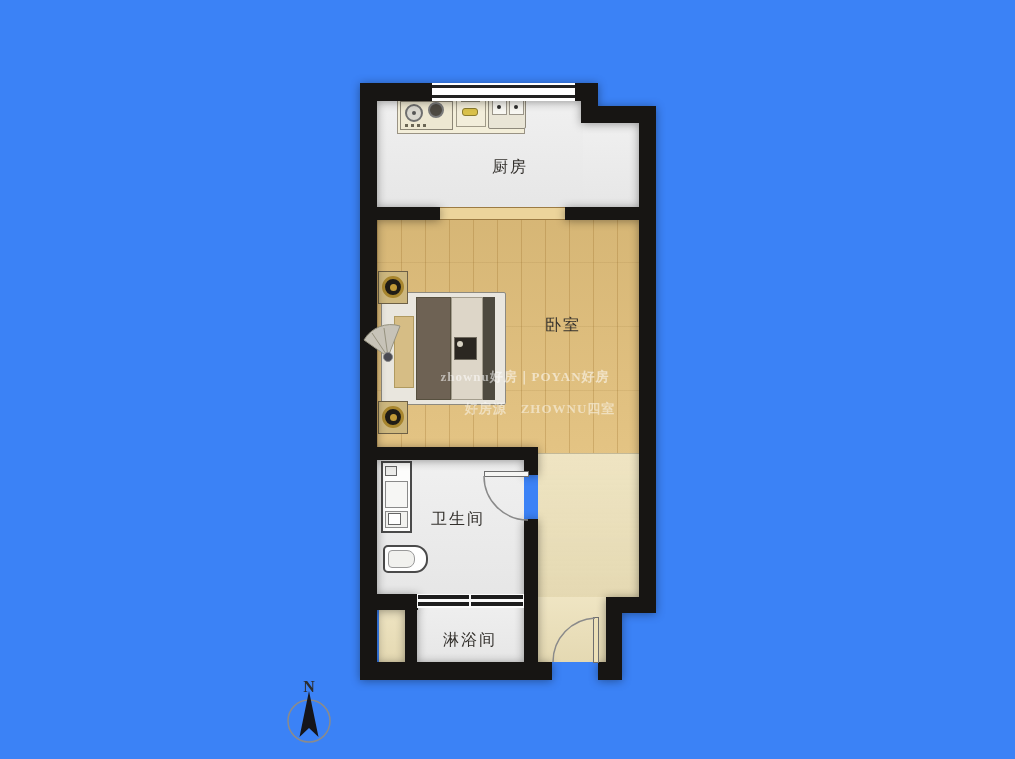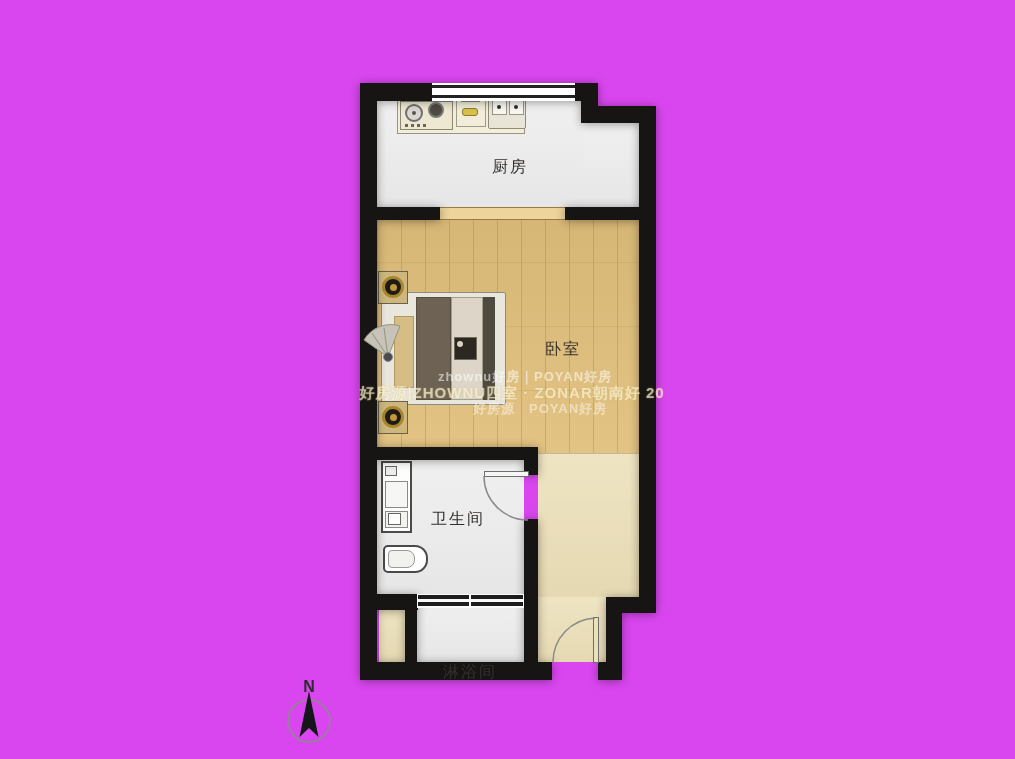--- a/index.html
+++ b/index.html
@@ -1,17 +1,17 @@
 <!DOCTYPE html>
 <html style="--wall: #171513; --tile: #ebebeb; --wood: #e2c07c; --entry: #ece0b8; --counter: #f3eed9; --gold: #a8862e;"><head>
 <meta charset="utf-8">
 <style>
   html,body{margin:0;padding:0;background:#fff;}
-  #stage{position:relative;width:1015px;height:759px;background:#d946ef;overflow:hidden;
-         font-family:Liberation Sans, sans-serif;}
+  #stage{position:relative;width:1015px;height:759px;background:#3b82f6;overflow:hidden;
+         font-family:Liberation Serif, serif;}
   .abs{position:absolute;}
   
   #walls{position:absolute;inset:0;filter:drop-shadow(0 1px 5px rgba(0,0,0,.38));}
   .w{position:absolute;background:var(--wall,#171513);}
   
   .tile{position:absolute;background:linear-gradient(180deg,rgba(255,255,255,.25),rgba(0,0,0,.02)),var(--tile,#ebebeb);}
   .wood{position:absolute;
         background:
           repeating-linear-gradient(0deg, rgba(120,85,25,.10) 0 1px, transparent 1px 64px),
           repeating-linear-gradient(90deg, rgba(150,105,35,.28) 0 1px, transparent 1px 24px),
@@ -126,22 +126,21 @@
       <line x1="388" y1="357" x2="384" y2="328" stroke="#96927f" stroke-width="1"></line>
       <circle cx="388" cy="357" r="4.5" fill="#4a4a52" stroke="#8a8a8a" stroke-width="1"></circle>
     </g>
     <g>
       <circle cx="309" cy="721" r="21" fill="none" stroke="#8b8b8b" stroke-width="1.5"></circle>
       <path d="M309 691 L318.5 737 L309 728 L299.5 737 Z" fill="#15151a"></path>
     </g>
   </svg>
 
   <div class="room-label" style="left:510px;top:167px;">厨房</div>
-  <div class="room-label" style="left:563px;top:349px;text-align:right;">卧室</div>
+  <div class="room-label" style="left:563px;top:325px;text-align:right;">卧室</div>
   <div class="room-label" style="left:458px;top:519px;">卫生间</div>
-  <div class="room-label" style="left:470px;top:672px;">淋浴间</div>
+  <div class="room-label" style="left:470px;top:640px;">淋浴间</div>
   <div id="compass-n" style="left:309px;top:687px;">N</div>
 
   <div class="wm wm1" style="left:525px;top:377px;">zhownu好房｜POYAN好房</div>
-  <div class="wm wm2" style="left:512px;top:393px;">好房源|ZHOWNU四室 · ZONAR朝南好 20</div>
-  <div class="wm wm3" style="left:540px;top:409px;">好房源　POYAN好房</div>
+  <div class="wm wm3" style="left:540px;top:409px;">好房源　ZHOWNU四室</div>
 
 </div>
 
 </body></html>

